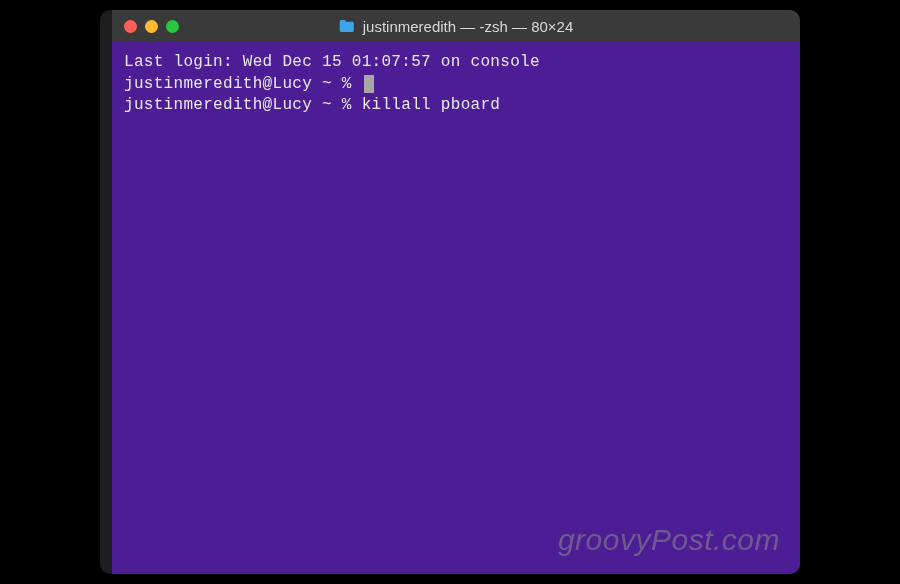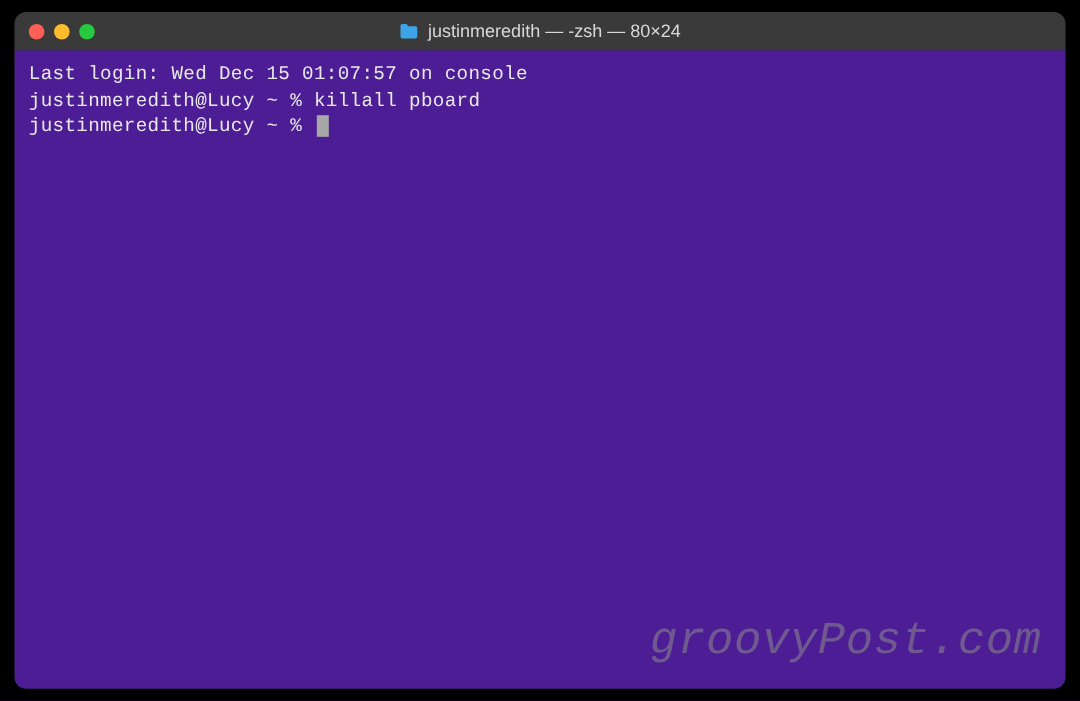--- a/index.html
+++ b/index.html
@@ -11,29 +11,30 @@
       background: #000;
       width: 900px;
       height: 584px;
       overflow: hidden;
       font-family: -apple-system, BlinkMacSystemFont, "Helvetica Neue", sans-serif;
       display: flex;
       align-items: center;
       justify-content: center;
     }
     .window {
-      width: 876px;
+      width: 700px;
       height: 564px;
       background: #1e1e1e;
       border-radius: 10px;
       overflow: hidden;
       box-shadow: 0 10px 40px rgba(0,0,0,0.5);
       display: flex;
       flex-direction: column;
       position: relative;
+      padding-left: 12px;
     }
     .titlebar {
       height: 32px;
       background: #3a3a3a;
       display: flex;
       align-items: center;
       padding: 0 12px;
       position: relative;
       flex-shrink: 0;
     }
@@ -86,22 +87,22 @@
       height: 18px;
       background: #a7a7a7;
       vertical-align: text-bottom;
       margin-left: 2px;
     }
     .watermark {
       position: absolute;
       right: 20px;
       bottom: 14px;
       color: rgba(140,140,140,0.55);
-      font-family: Liberation Mono, monospace;
-      font-size: 38px;
+      font-family: Liberation Sans, sans-serif;
+      font-size: 30px;
       font-style: italic;
       letter-spacing: 0.5px;
       pointer-events: none;
       margin-left: 17px;
     }
   </style>
 </head>
 <body>
 
 <div class="window">
@@ -115,17 +116,17 @@
       <span class="folder-icon">
         <svg viewBox="0 0 16 14" width="16" height="14">
           <path d="M1 2.5 C1 1.7 1.7 1 2.5 1 L6 1 L7.5 2.8 L13.5 2.8 C14.3 2.8 15 3.5 15 4.3 L15 11.5 C15 12.3 14.3 13 13.5 13 L2.5 13 C1.7 13 1 12.3 1 11.5 Z" fill="#3ea4e8"></path>
         </svg>
       </span>
       <span>justinmeredith — -zsh — 80×24</span>
     </div>
   </div>
   <div class="terminal-body">
     <div class="line">Last login: Wed Dec 15 01:07:57 on console</div>
+    <div class="line"><span>justinmeredith@Lucy ~ % </span><span class="cursor"></span></div>
     <div class="line">justinmeredith@Lucy ~ % killall pboard</div>
-    <div class="line"><span>justinmeredith@Lucy ~ % </span><span class="cursor"></span></div>
     <div class="watermark">groovyPost.com</div>
   </div>
 </div>
 
 </body></html>

